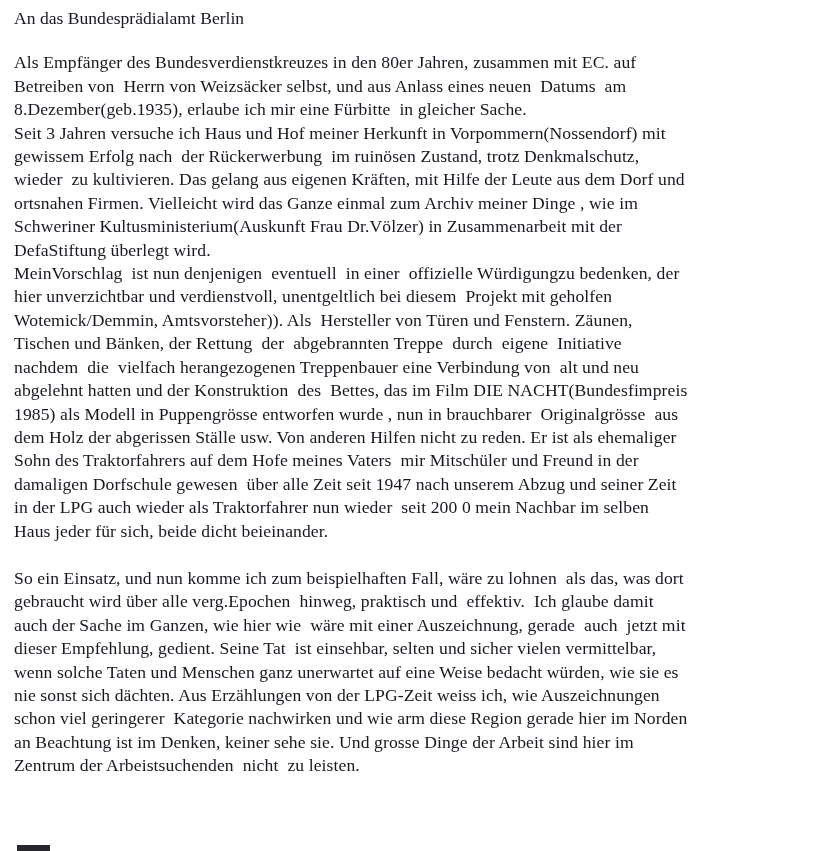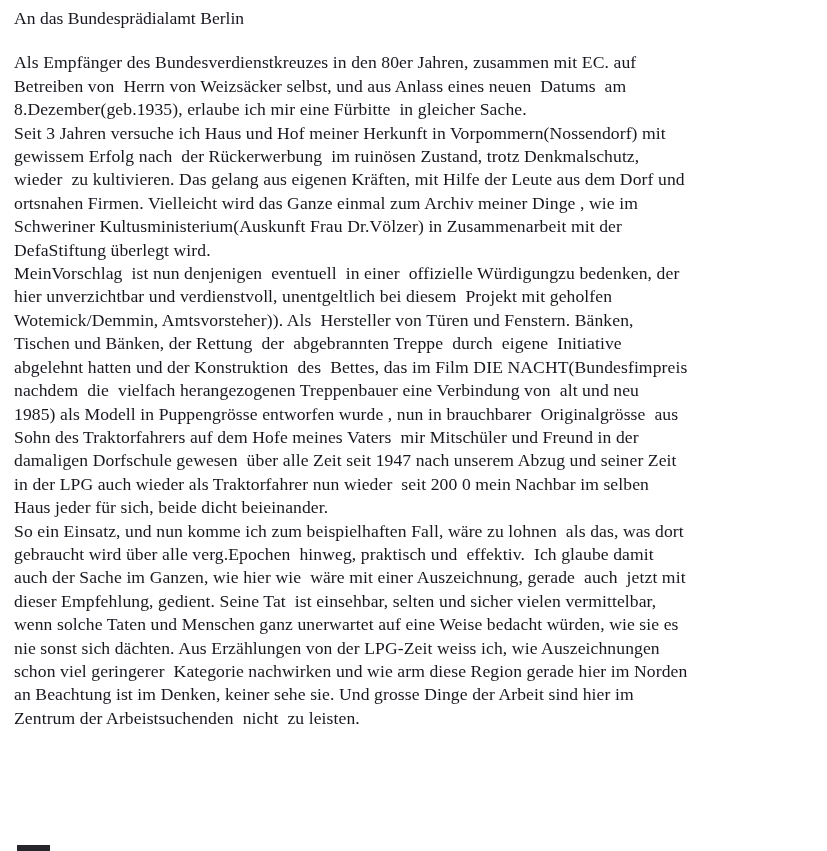--- a/index.html
+++ b/index.html
@@ -26,21 +26,21 @@
   .heading {
     margin: 0 0 21px 0;
     white-space: pre;
   }
   .para {
     margin: 0 0 0 0;
   }
   .para + .para { margin-top: 0; }
   #paragraphs .para:nth-child(1) { }
   #paragraphs .para:nth-child(2) { }
-  #paragraphs .para:nth-child(3) { }
+  #paragraphs .para:nth-child(3) { margin-bottom: 24px; }
   #paragraphs .para:nth-child(4) { margin-bottom: 17px; }
   .line {
     white-space: pre;
     letter-spacing: 0.1px;
   }
   .cutoff-mark {
     position: absolute;
     left: 17px;
     top: 845px;
     width: 33px;
@@ -63,25 +63,26 @@
         <div class="line">Seit 3 Jahren versuche ich Haus und Hof meiner Herkunft in Vorpommern(Nossendorf) mit</div>
         <div class="line">gewissem Erfolg nach  der Rückerwerbung  im ruinösen Zustand, trotz Denkmalschutz,</div>
         <div class="line">wieder  zu kultivieren. Das gelang aus eigenen Kräften, mit Hilfe der Leute aus dem Dorf und</div>
         <div class="line">ortsnahen Firmen. Vielleicht wird das Ganze einmal zum Archiv meiner Dinge , wie im</div>
         <div class="line">Schweriner Kultusministerium(Auskunft Frau Dr.Völzer) in Zusammenarbeit mit der</div>
         <div class="line">DefaStiftung überlegt wird.</div>
       </div>
       <div class="para">
         <div class="line">MeinVorschlag  ist nun denjenigen  eventuell  in einer  offizielle Würdigungzu bedenken, der</div>
         <div class="line">hier unverzichtbar und verdienstvoll, unentgeltlich bei diesem  Projekt mit geholfen</div>
-        <div class="line">Wotemick/Demmin, Amtsvorsteher)). Als  Hersteller von Türen und Fenstern. Bänken,</div>
+        <div class="line">Wotemick/Demmin, Amtsvorsteher)). Als  Hersteller von Türen und Fenstern. Zäunen,</div>
         <div class="line">Tischen und Bänken, der Rettung  der  abgebrannten Treppe  durch  eigene  Initiative</div>
+        <div class="line">nachdem  die  vielfach herangezogenen Treppenbauer eine Verbindung von  alt und neu</div>
         <div class="line">abgelehnt hatten und der Konstruktion  des  Bettes, das im Film DIE NACHT(Bundesfimpreis</div>
-        <div class="line">nachdem  die  vielfach herangezogenen Treppenbauer eine Verbindung von  alt und neu</div>
         <div class="line">1985) als Modell in Puppengrösse entworfen wurde , nun in brauchbarer  Originalgrösse  aus</div>
+        <div class="line">dem Holz der abgerissen Ställe usw. Von anderen Hilfen nicht zu reden. Er ist als ehemaliger</div>
         <div class="line">Sohn des Traktorfahrers auf dem Hofe meines Vaters  mir Mitschüler und Freund in der</div>
         <div class="line">damaligen Dorfschule gewesen  über alle Zeit seit 1947 nach unserem Abzug und seiner Zeit</div>
         <div class="line">in der LPG auch wieder als Traktorfahrer nun wieder  seit 200 0 mein Nachbar im selben</div>
         <div class="line">Haus jeder für sich, beide dicht beieinander.</div>
       </div>
       <div class="para">
         <div class="line">So ein Einsatz, und nun komme ich zum beispielhaften Fall, wäre zu lohnen  als das, was dort</div>
         <div class="line">gebraucht wird über alle verg.Epochen  hinweg, praktisch und  effektiv.  Ich glaube damit</div>
         <div class="line">auch der Sache im Ganzen, wie hier wie  wäre mit einer Auszeichnung, gerade  auch  jetzt mit</div>
         <div class="line">dieser Empfehlung, gedient. Seine Tat  ist einsehbar, selten und sicher vielen vermittelbar,</div>

